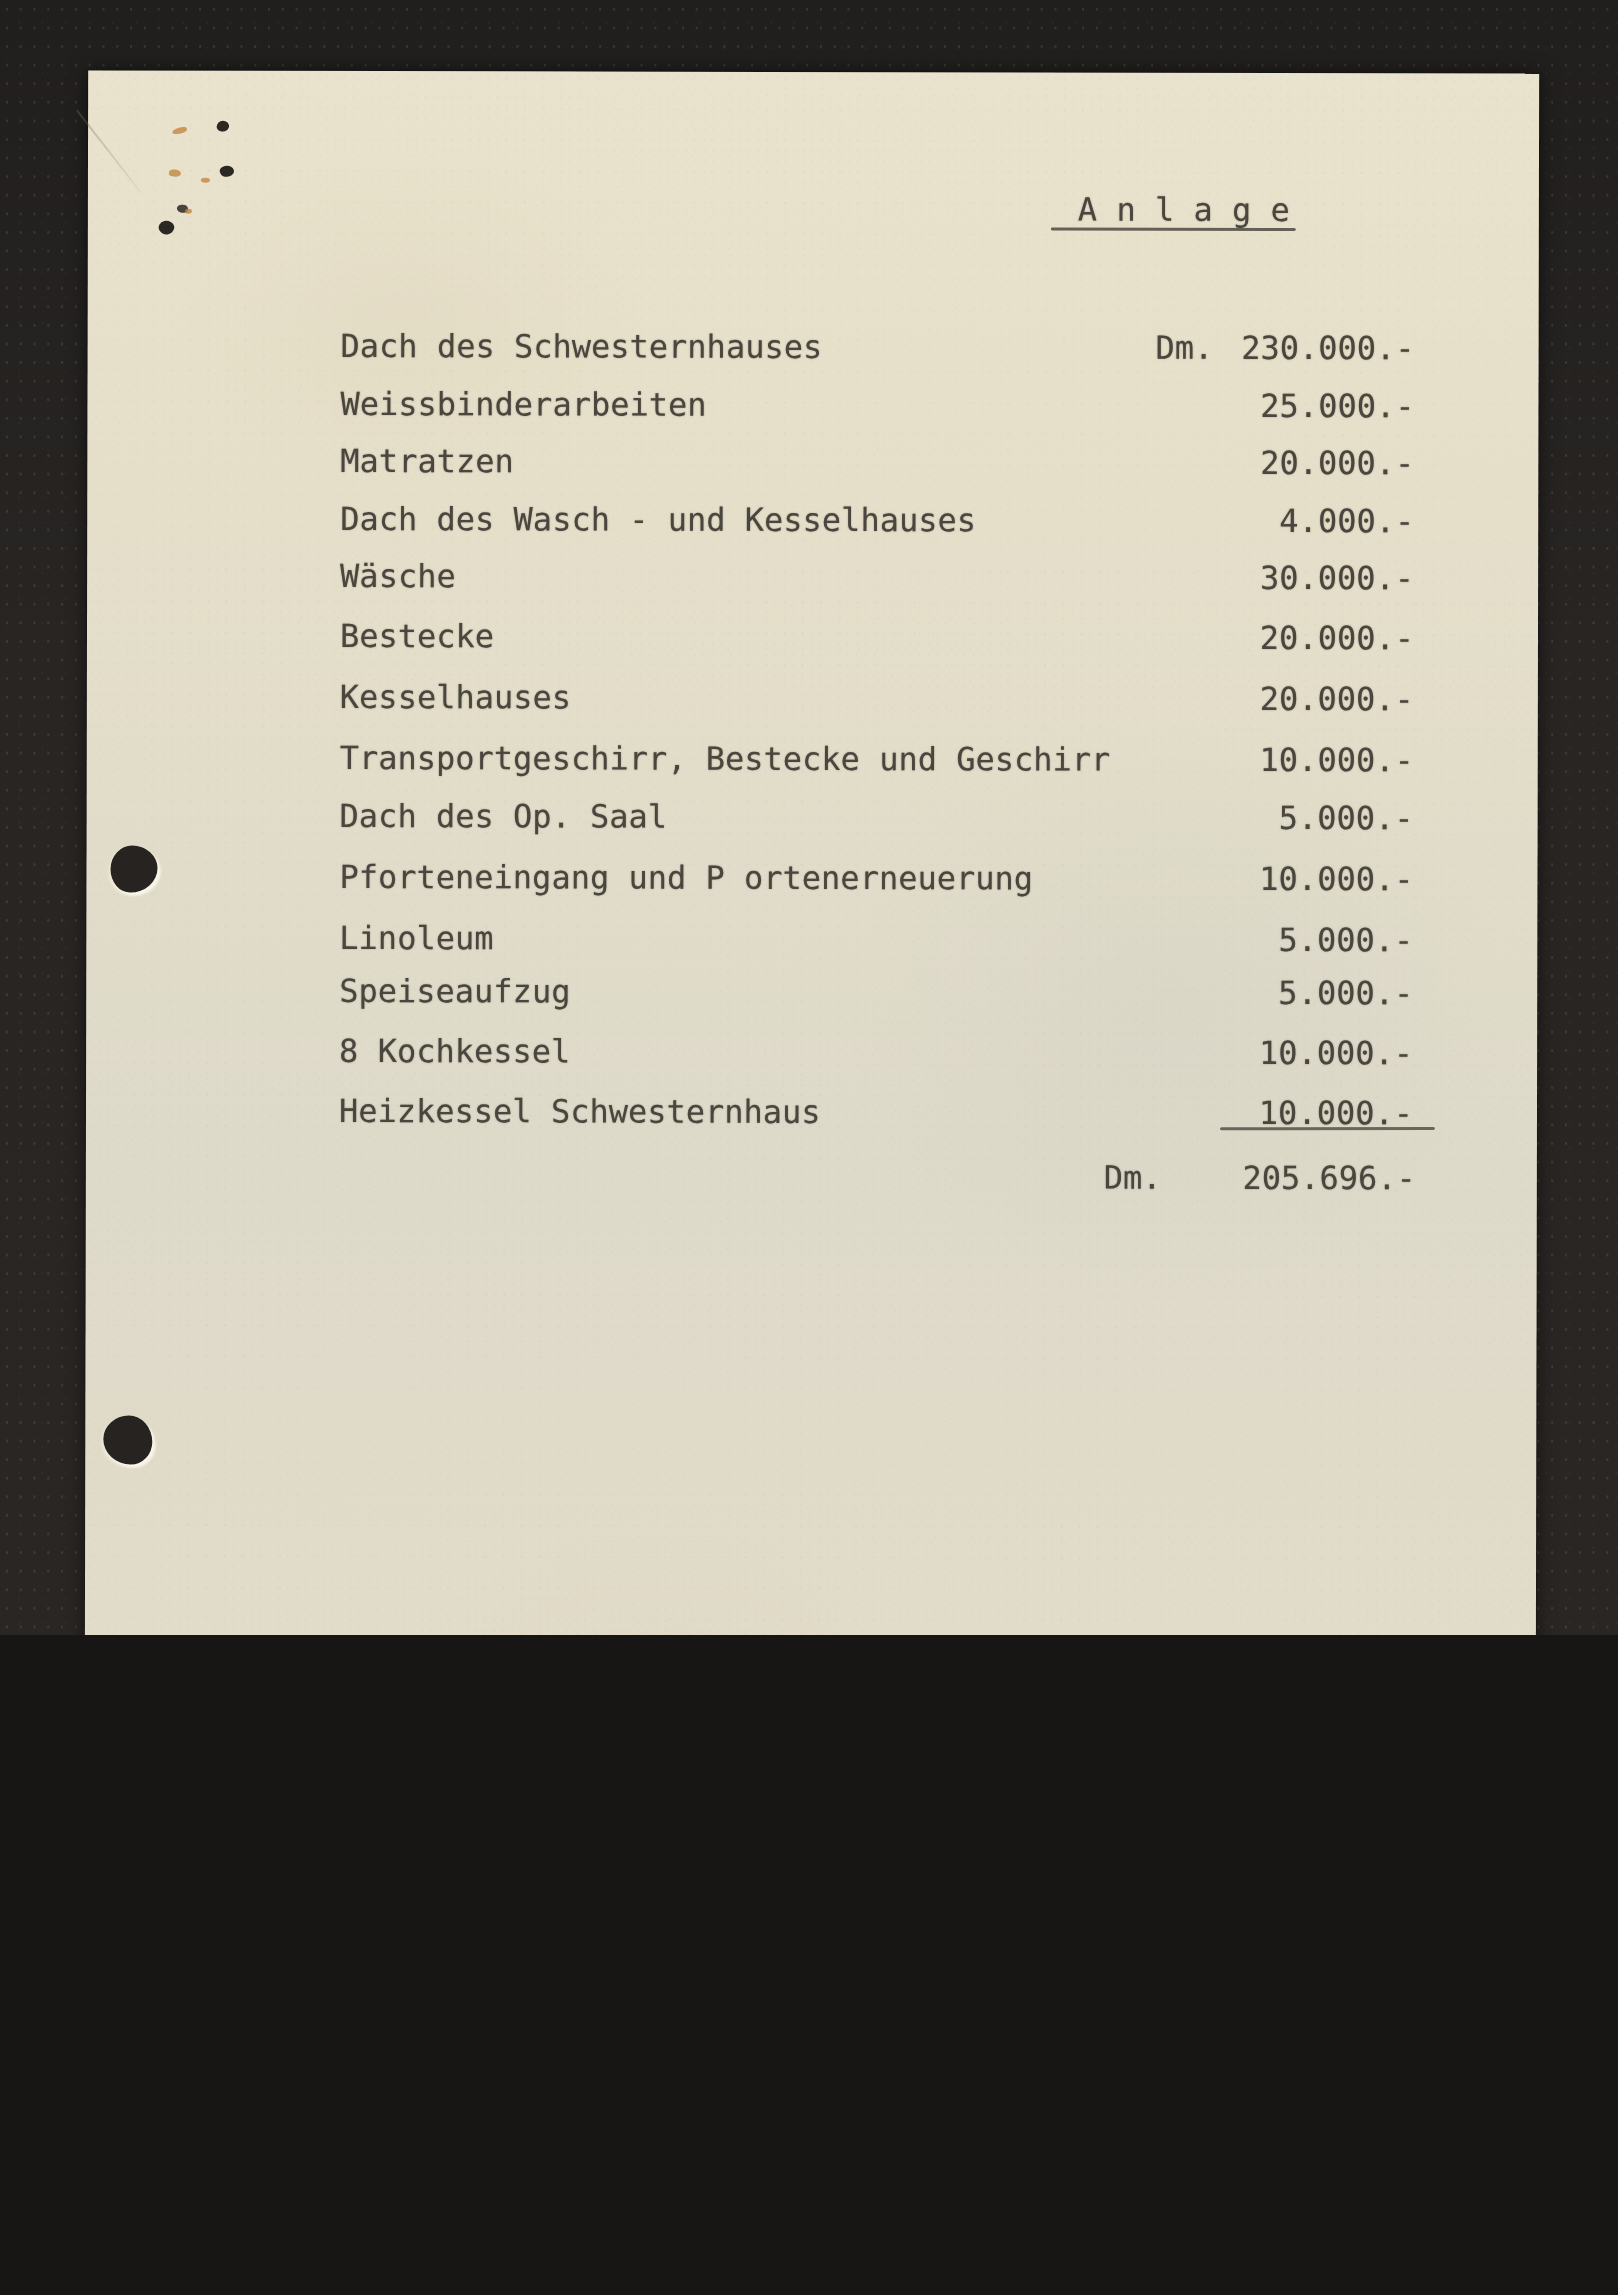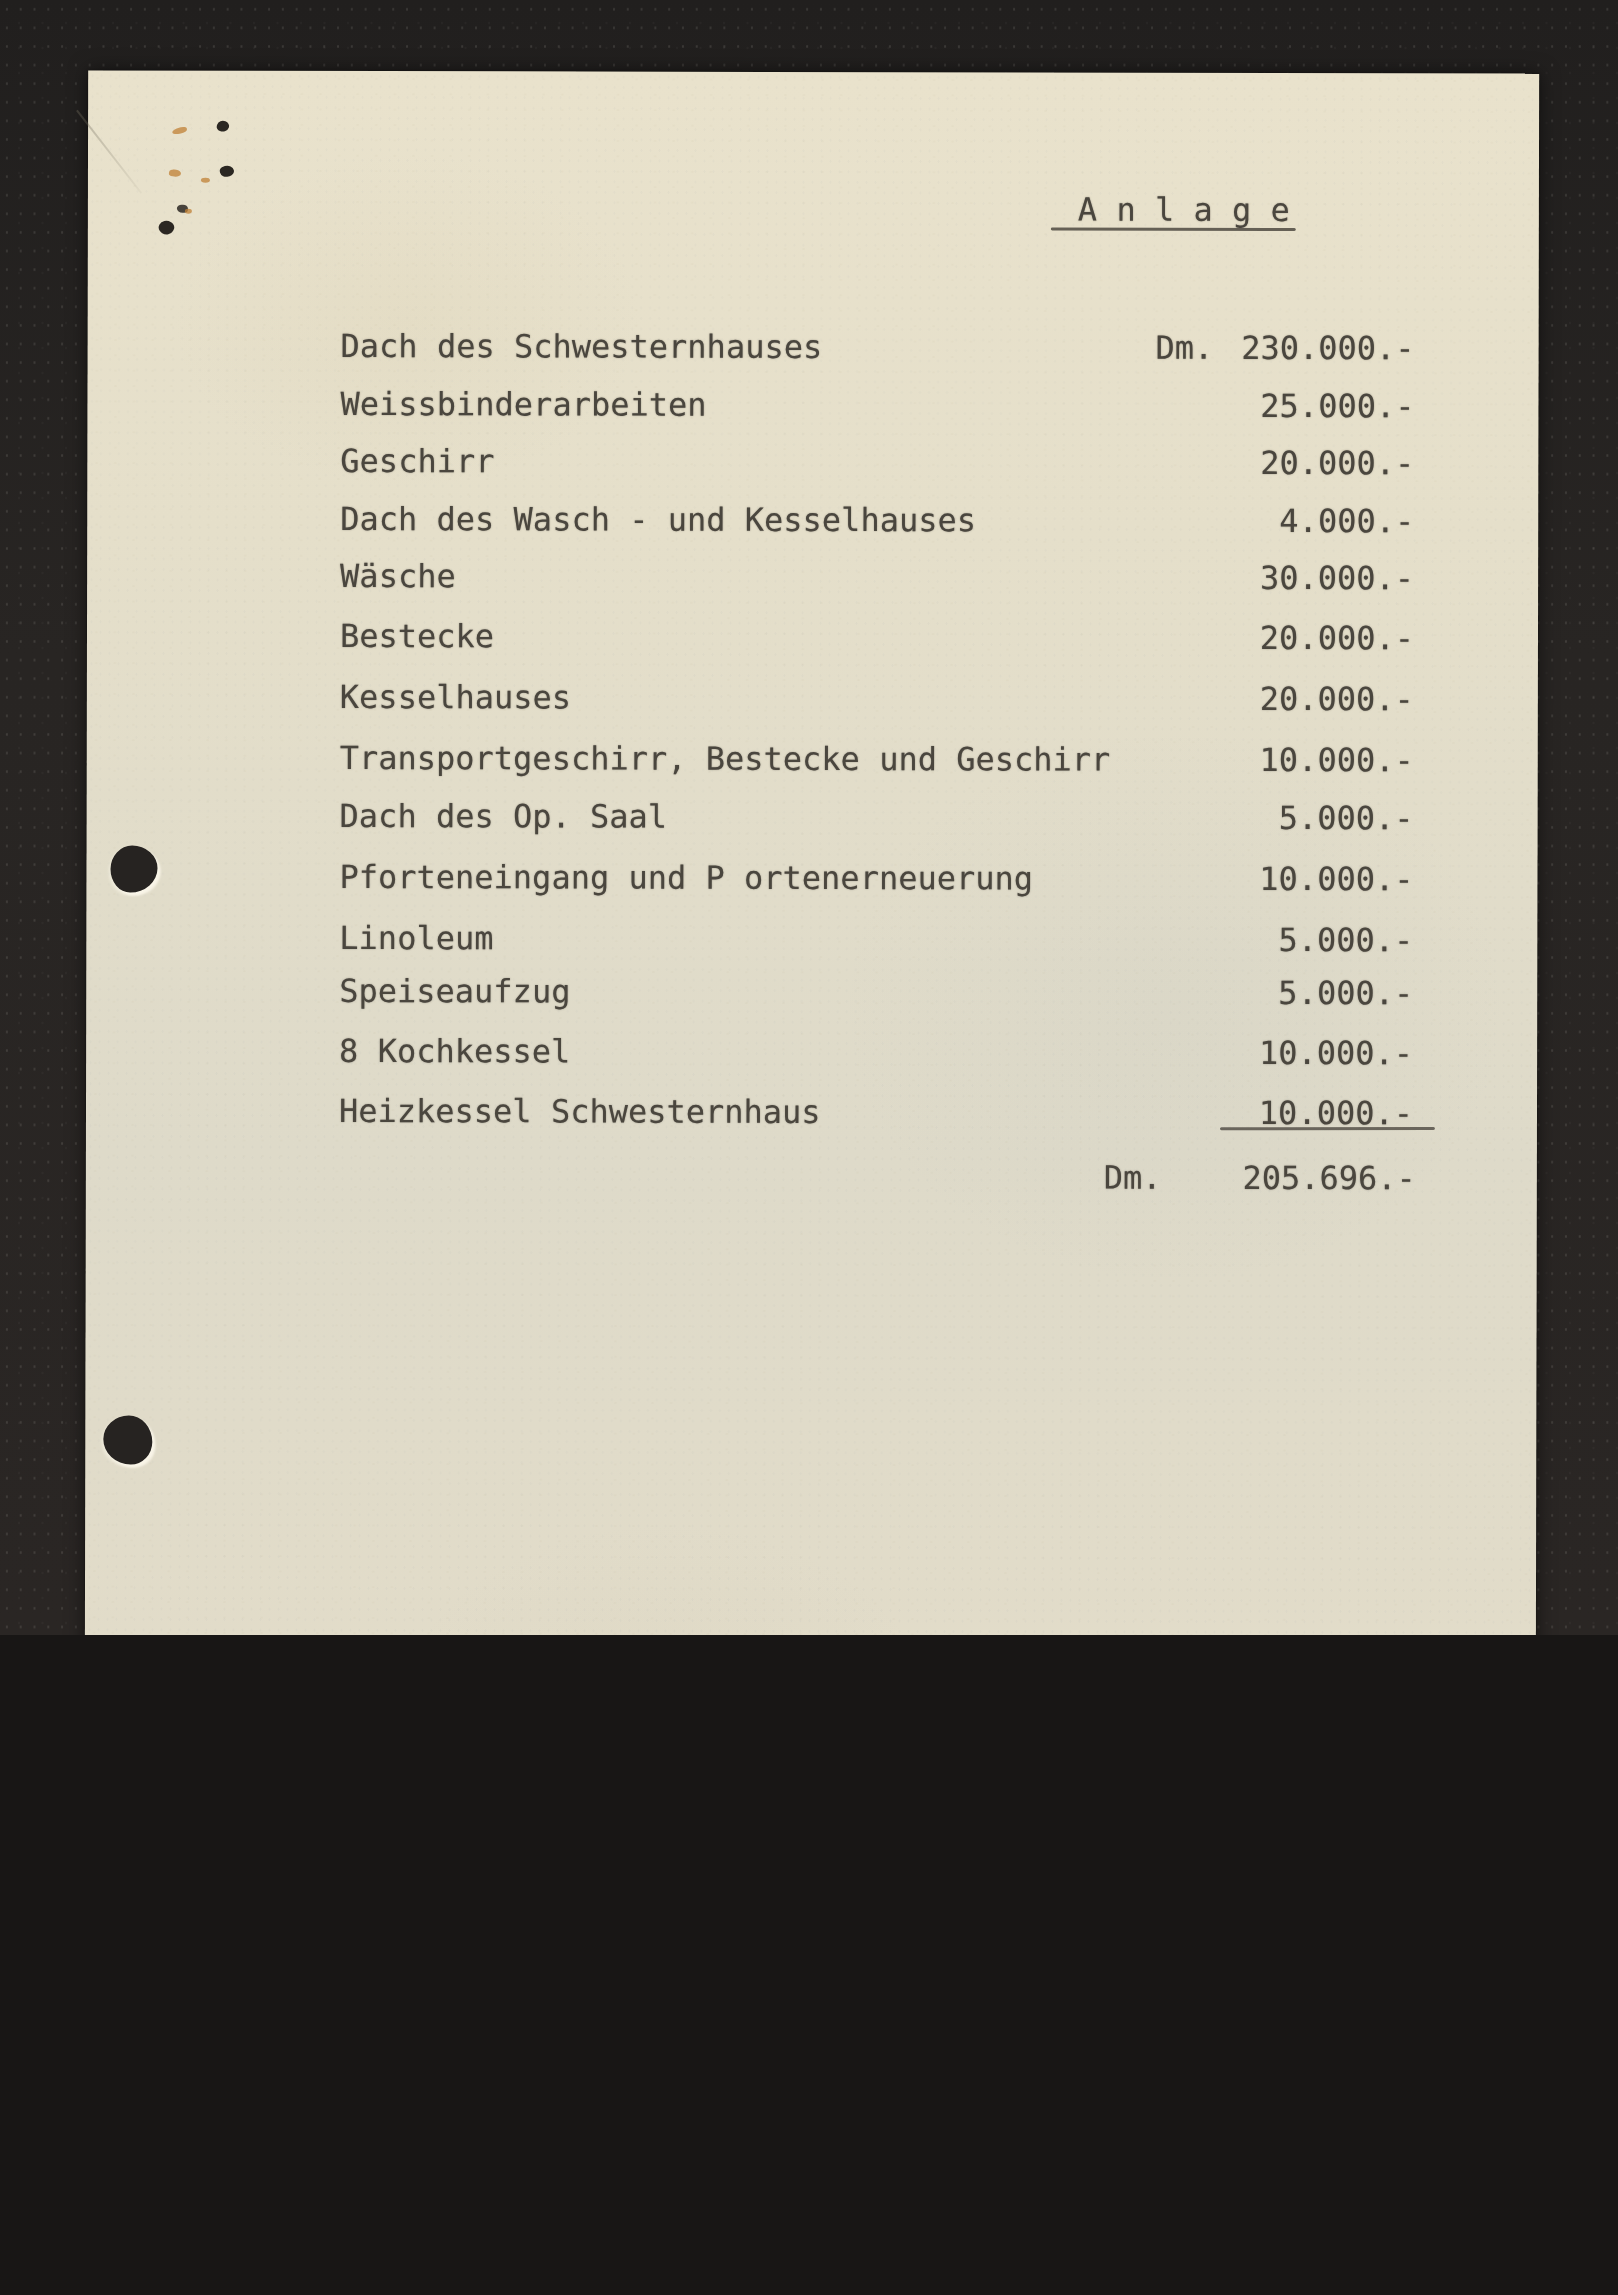--- a/index.html
+++ b/index.html
@@ -131,21 +131,21 @@
     <span class="lbl">Dach des Schwesternhauses</span>
     <span class="cur">Dm.</span>
     <span class="amt">230.000.-</span>
   </div>
       <div class="tw" style="top: 314px;">
     <span class="lbl">Weissbinderarbeiten</span>
     
     <span class="amt">25.000.-</span>
   </div>
       <div class="tw" style="top: 371px;">
-    <span class="lbl">Geschirr</span>
+    <span class="lbl">Matratzen</span>
     
     <span class="amt">20.000.-</span>
   </div>
       <div class="tw" style="top: 429px;">
     <span class="lbl">Dach des Wasch - und Kesselhauses</span>
     
     <span class="amt">4.000.-</span>
   </div>
       <div class="tw" style="top: 486px;">
     <span class="lbl">Wäsche</span>

